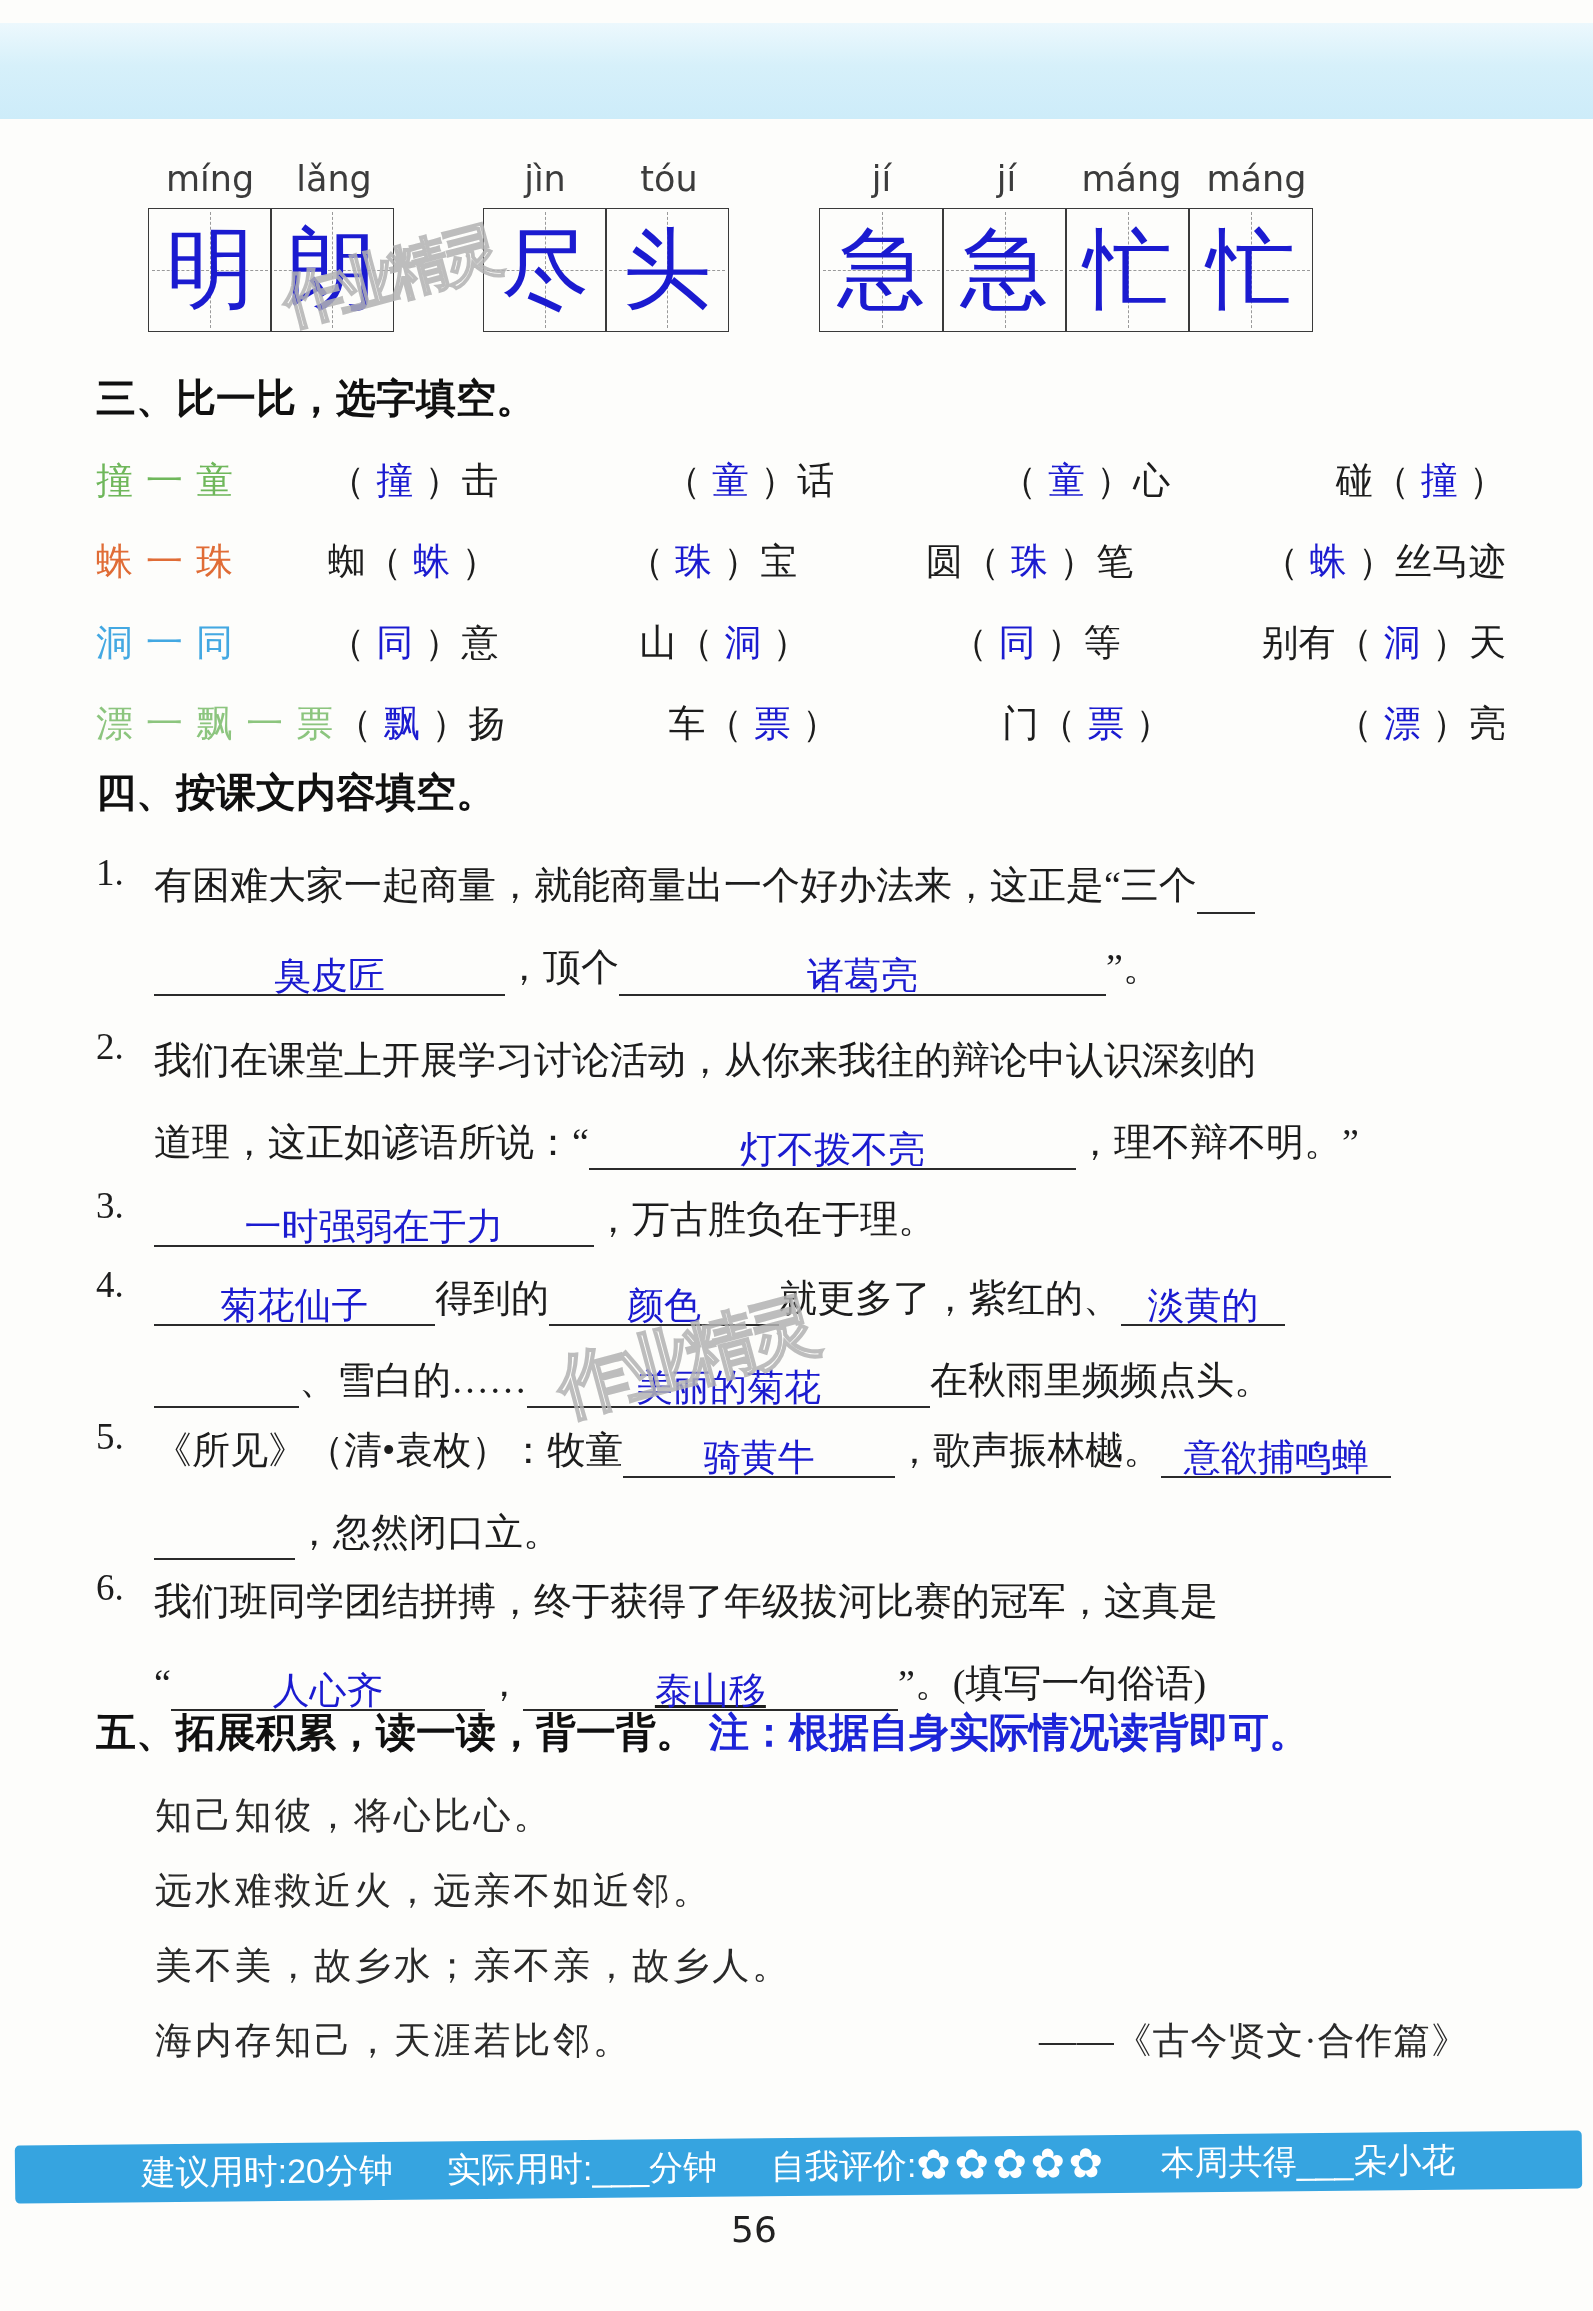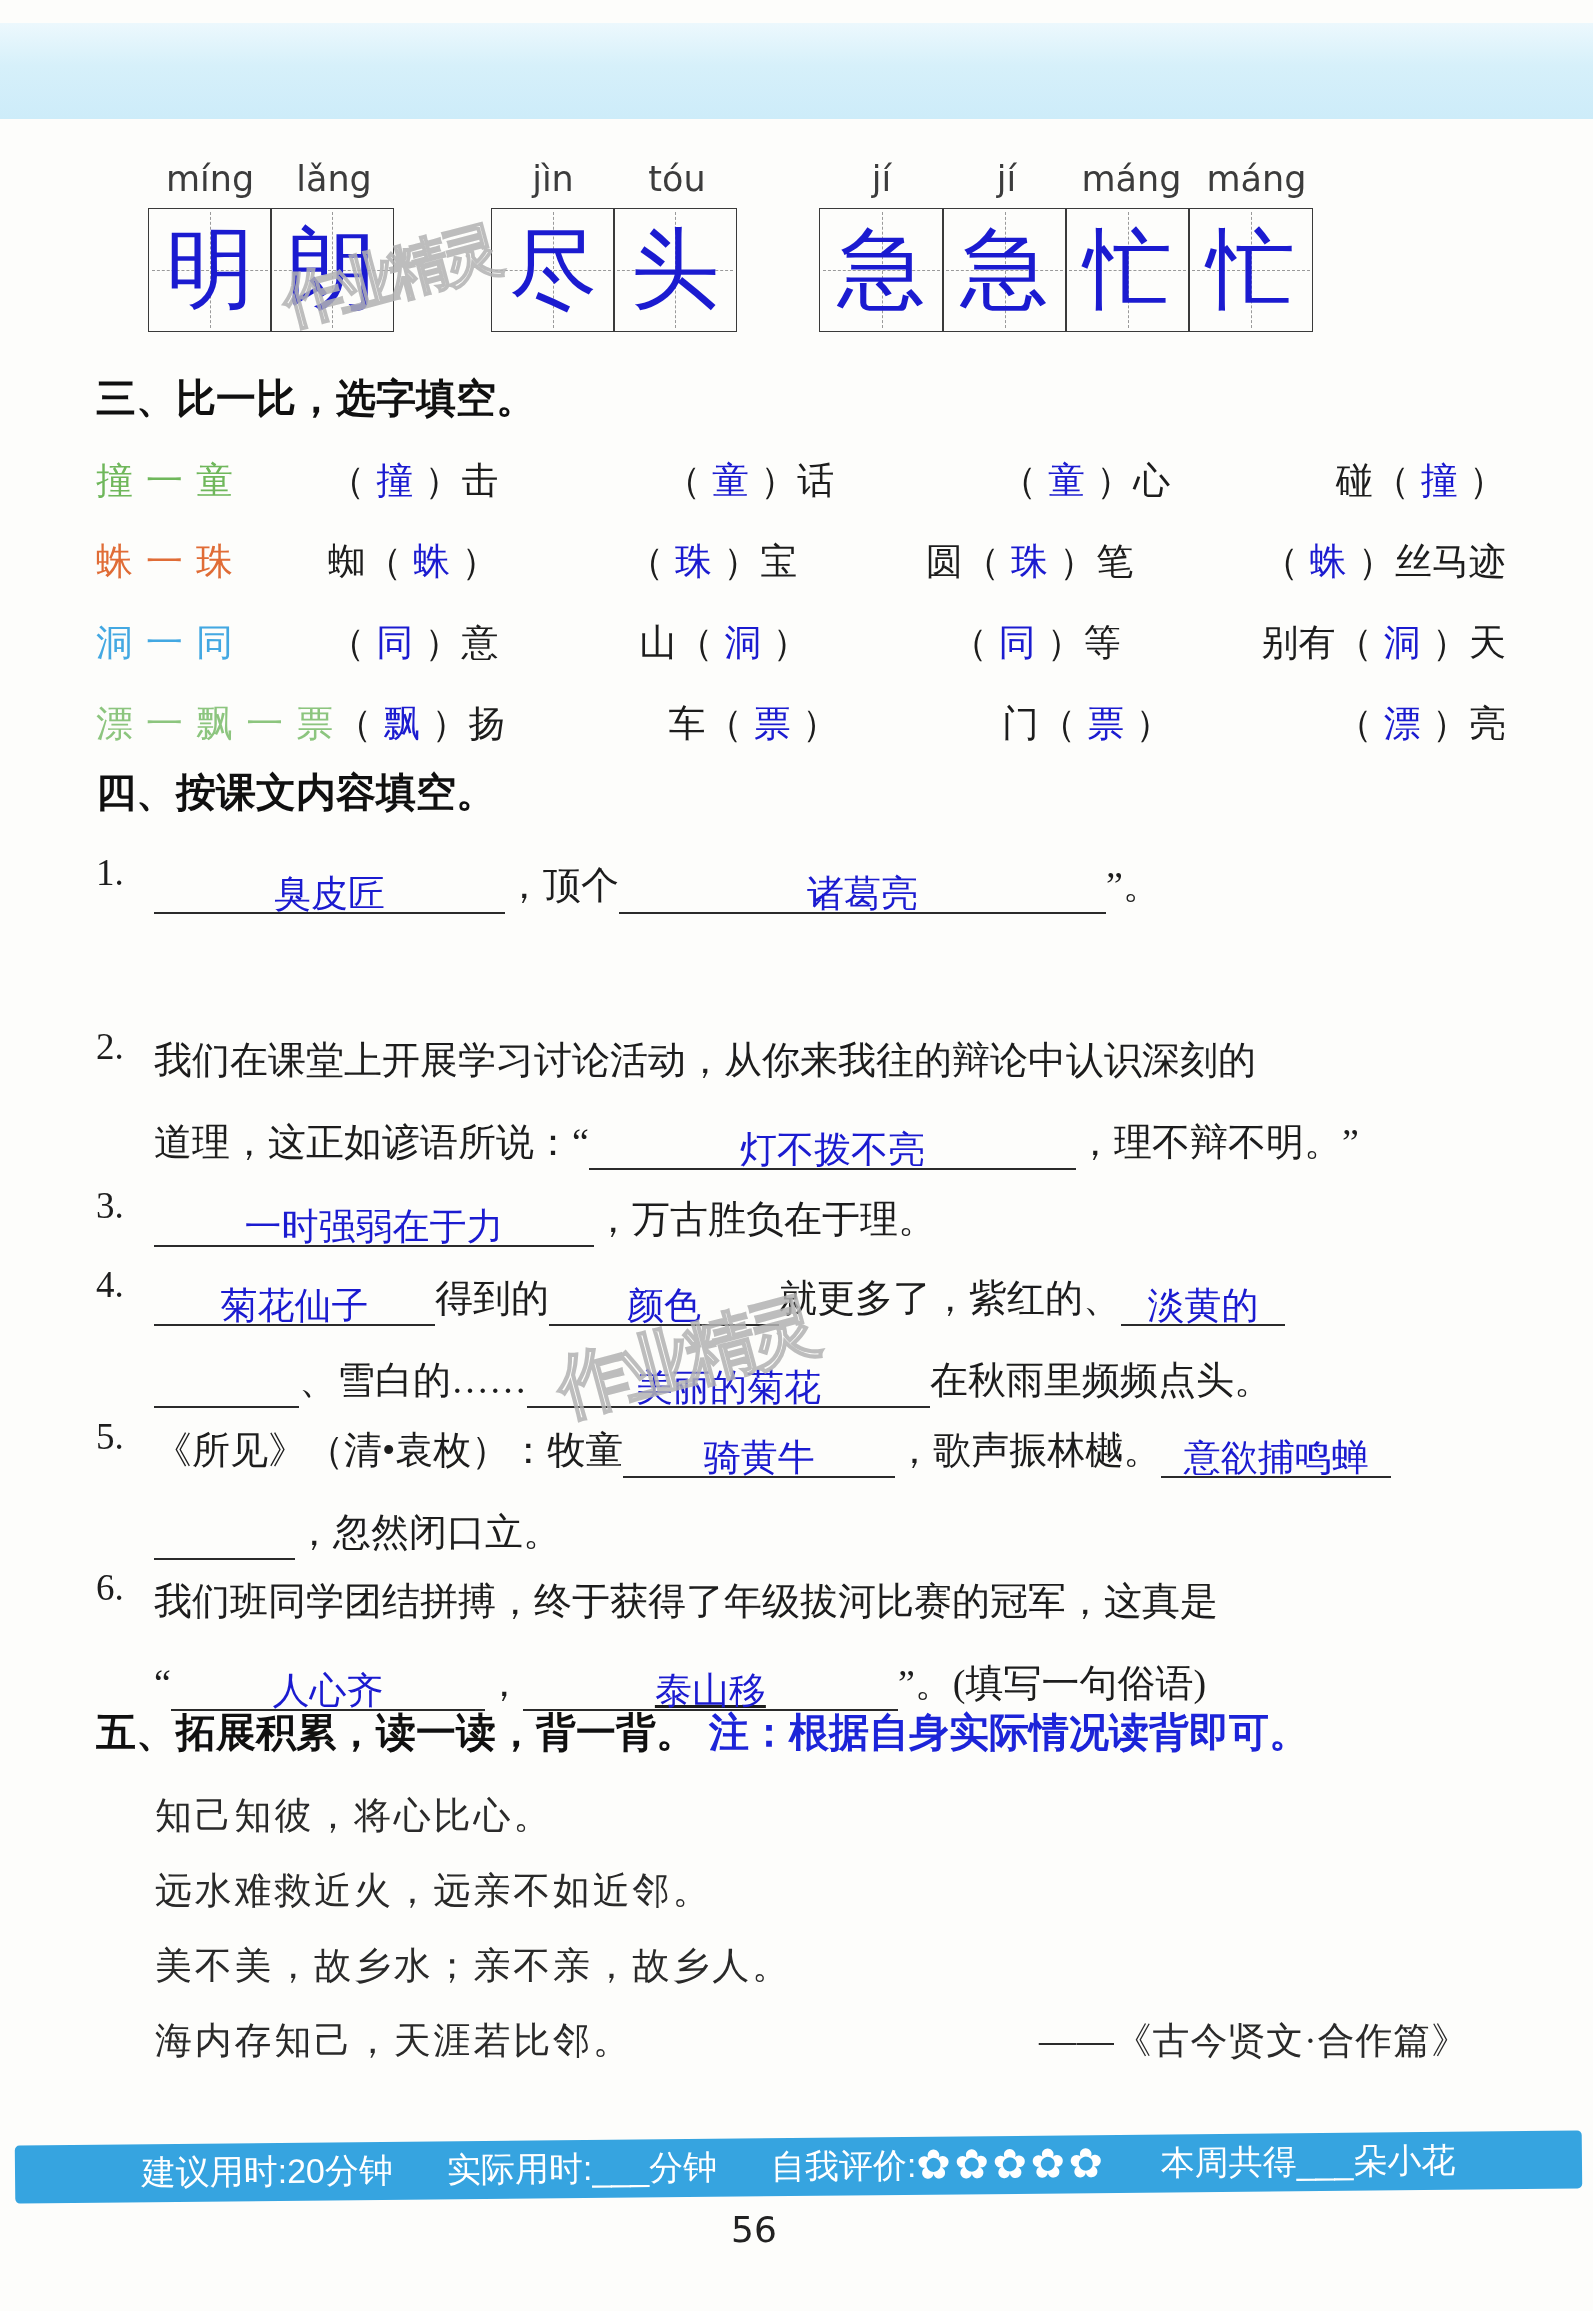--- a/index.html
+++ b/index.html
@@ -89,21 +89,21 @@
         </div>
         <div class="boxrow">
           <div class="wcell" style="width: 124px;">
             <b>明</b>
           </div>
           <div class="wcell" style="width: 124px;">
             <b>朗</b>
           </div>
         </div>
       </div>
-      <div class="pgroup" style="left: 483px; margin-left: 8px;">
+      <div class="pgroup" style="left: 483px;">
         <div class="pinrow">
           <span style="width: 124px;">jìn</span>
           <span style="width: 124px;">tóu</span>
         </div>
         <div class="boxrow">
           <div class="wcell" style="width: 124px;">
             <b>尽</b>
           </div>
           <div class="wcell" style="width: 124px;">
             <b>头</b>
@@ -175,20 +175,26 @@
           <span class="s3p"><span></span><span>（</span><span class="ansb">漂</span><span>）</span><span>亮</span></span>
         </span>
       </div>
     </div>
 
   <h2 class="sec-head" id="sec4-head">四、按课文内容填空。</h2>
   <div id="sec4-items">
       <div class="s4item" style="top: 7.5px;">
         <span class="s4num">1.</span>
         <div class="s4lines">
+          <div class="s4line">
+            <span class="t">有困难大家一起商量，就能商量出一个好办法来，这正是“三个</span>
+            <span class="blank" style="width: 58px;">
+              <span class="a"></span>
+            </span>
+          </div>
           <div class="s4line">
             <span class="blank" style="width: 351px;">
               <span class="a">臭皮匠</span>
             </span>
             <span class="t">，顶个</span>
             <span class="blank" style="width: 487px;">
               <span class="a">诸葛亮</span>
             </span>
             <span class="t">”。</span>
           </div>

